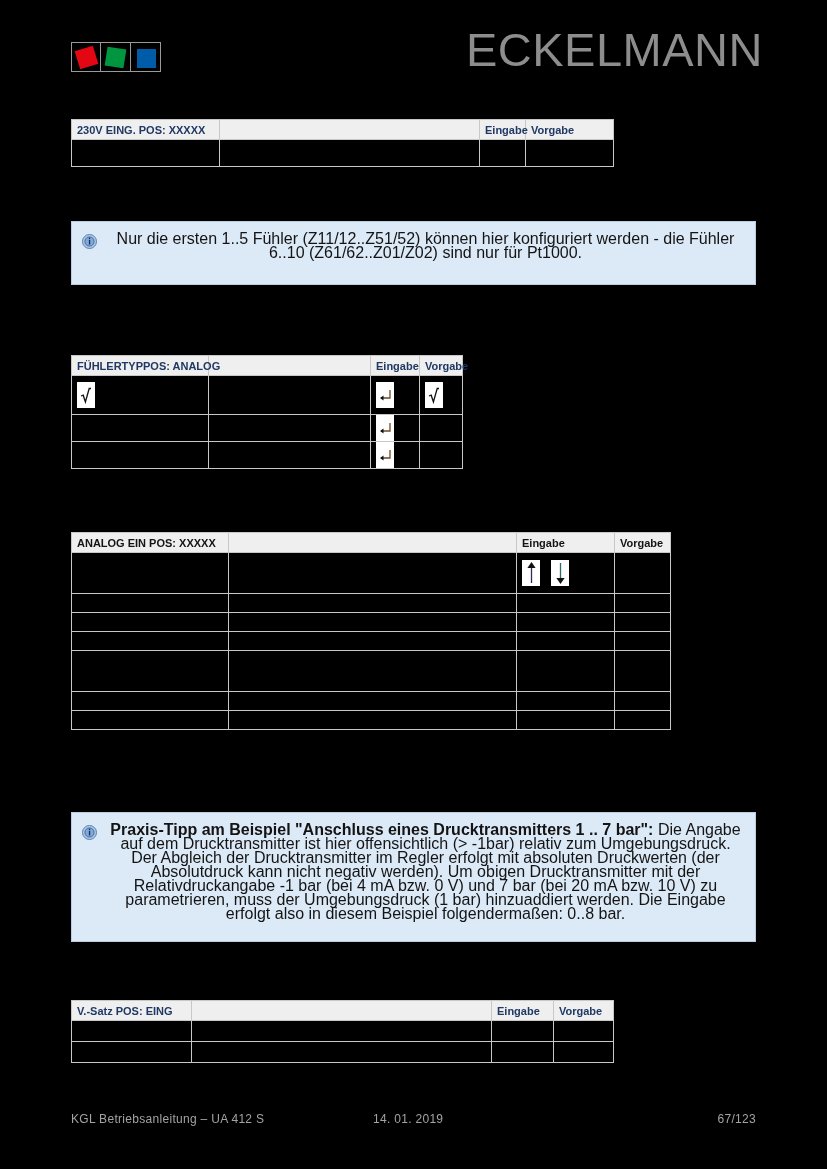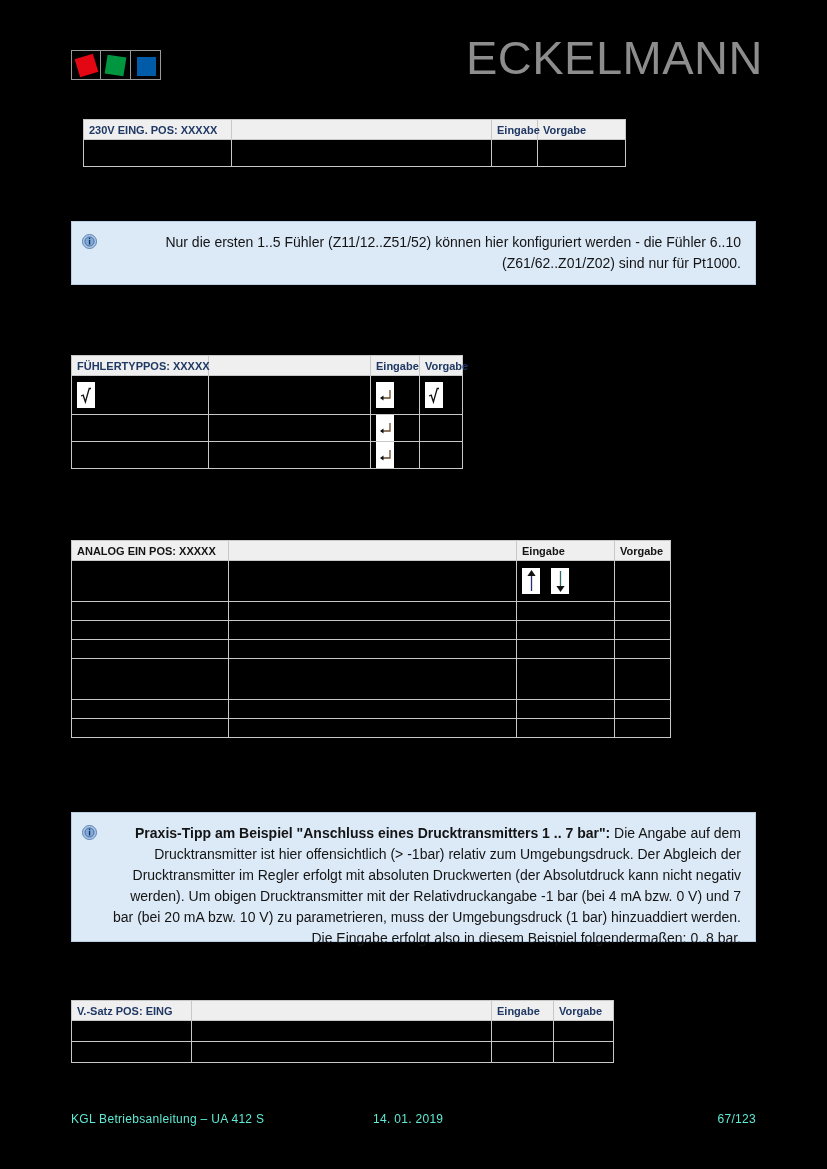--- a/index.html
+++ b/index.html
@@ -14,21 +14,20 @@
     font-family: "Liberation Sans", sans-serif;
     overflow: hidden;
   }
 
   
   .header {
     position: absolute;
     left: 0; top: 0;
     width: 827px;
     height: 100px;
-    margin-top: 8px;
   }
   .logo {
     position: absolute;
     left: 71px; top: 42px;
     display: flex;
     gap: 0px;
   }
   .logo-cell {
     width: 30px;
     height: 30px;
@@ -104,36 +103,36 @@
     box-sizing: border-box;
     vertical-align: middle;
     color: #111111;
     font-size: 15px;
     line-height: 1;
   }
   .chip + .chip { margin-left: 8px; }
   .chip svg { display: block; }
 
   
-  #table-230v { left: 83px; top: 119px; width: 542px; }
+  #table-230v { left: 71px; top: 119px; width: 542px; }
   #table-230v col.c1 { width: 148px; }
   #table-230v col.c2 { width: 260px; }
   #table-230v col.c3 { width: 46px; }
   #table-230v col.c4 { width: 88px; }
 
   
   #table-fuehlertyp { left: 71px; top: 355px; width: 391px; }
   #table-fuehlertyp col.c1 { width: 137px; }
   #table-fuehlertyp col.c2 { width: 162px; }
   #table-fuehlertyp col.c3 { width: 49px; }
   #table-fuehlertyp col.c4 { width: 43px; }
   #table-fuehlertyp tbody tr.tall td { height: 38px; }
 
   
-  #table-analog { left: 71px; top: 532px; width: 599px; margin-top: 8px; }
+  #table-analog { left: 71px; top: 532px; width: 599px; }
   #table-analog col.c1 { width: 157px; }
   #table-analog col.c2 { width: 288px; }
   #table-analog col.c3 { width: 98px; }
   #table-analog col.c4 { width: 56px; }
   #table-analog tbody tr.tall td { height: 40px; }
   #table-analog tbody tr.short td { height: 18px; }
 
   
   #table-vsatz { left: 71px; top: 1000px; width: 542px; }
   #table-vsatz col.c1 { width: 120px; }
@@ -153,38 +152,38 @@
     padding: 10px 14px 11px 10px;
   }
   .info-icon {
     flex: 0 0 auto;
     width: 15px;
     height: 15px;
     margin-top: 2px;
     margin-right: 13px;
   }
   .info-text {
-    font-size: 14px;
-    line-height: 21px;
+    font-size: 16px;
+    line-height: 14px;
     color: #141414;
-    text-align: right;
+    text-align: center;
   }
   .info-text b { font-weight: bold; }
 
   #info-fuehler { left: 71px; top: 221px; width: 685px; height: 64px; }
   #info-praxis  { left: 71px; top: 812px; width: 685px; height: 130px; }
 
   
   .footer {
     position: absolute;
     left: 71px;
     top: 1112px;
     width: 685px;
     height: 20px;
-    color: #5eead4;
+    color: #a3a3a3;
     font-size: 12px;
     letter-spacing: 0.3px;
   }
   .footer-left   { position: absolute; left: 0; top: 0; }
   .footer-center { position: absolute; left: 302px; top: 0; text-align: right; }
   .footer-right  { position: absolute; right: 0; top: 0; }
 </style>
 </head>
 <body>
 
@@ -242,21 +241,21 @@
 
 <table class="param-table" id="table-fuehlertyp">
   <colgroup>
       <col class="c1">
       <col class="c2">
       <col class="c3">
       <col class="c4">
     </colgroup>
   <thead>
     <tr>
-      <th class="th-blue">FÜHLERTYPPOS: XXXXX</th>
+      <th class="th-blue">FÜHLERTYPPOS: ANALOG</th>
       <th class="th-blue"></th>
       <th class="th-blue">Eingabe</th>
       <th class="th-blue">Vorgabe</th>
     </tr>
   </thead>
   <tbody>
     <tr class="tall">
       <td>
         <span class="chip">
           <svg width="12" height="17" viewBox="0 0 12 17">

